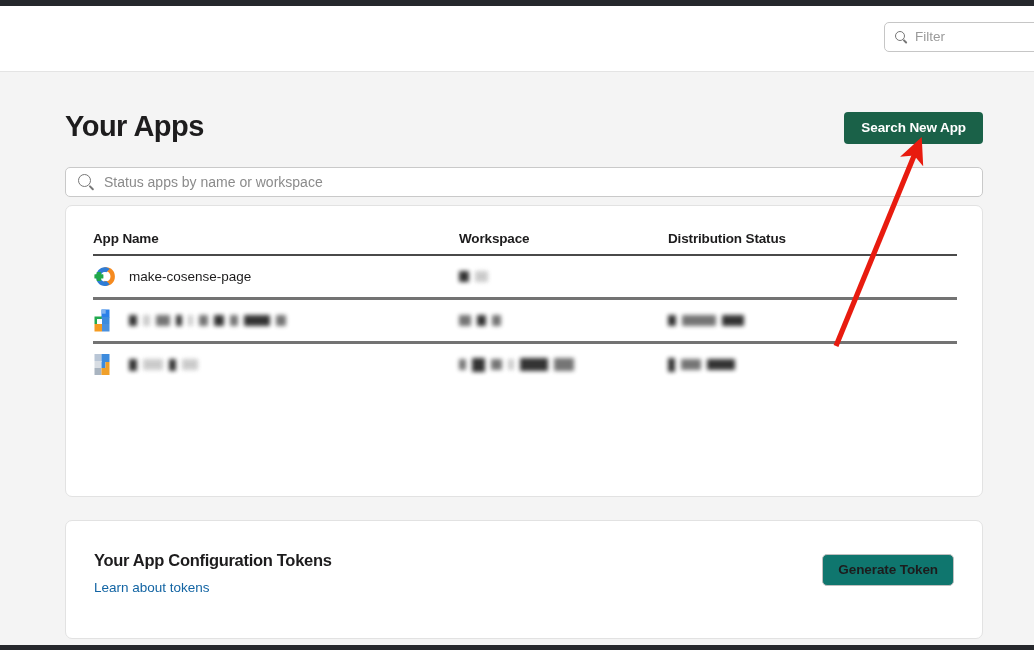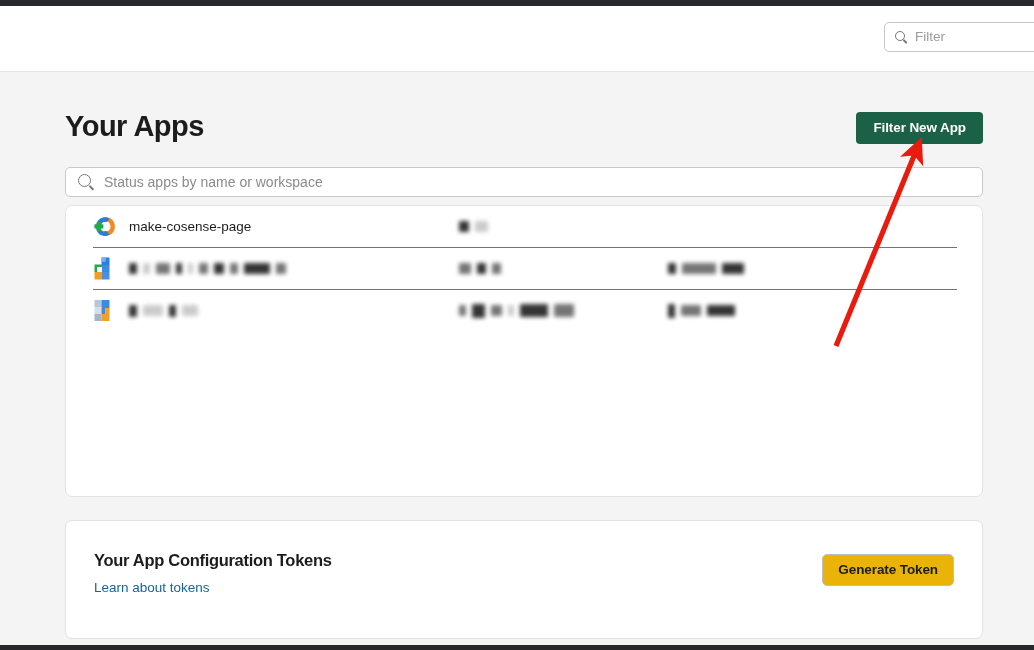--- a/index.html
+++ b/index.html
@@ -195,21 +195,21 @@
     letter-spacing: -0.15px;
     white-space: nowrap;
   }
   .col-name { left: 0; }
   .col-ws   { left: 366px; }
   .col-ds   { left: 575px; }
 
   .trow {
     position: relative;
     height: 41px;
-    border-bottom: 1px solid #737373;
+    border-bottom: 3px solid #737373;
   }
   .trow:last-child { border-bottom: none; }
   .cell {
     position: absolute;
     top: 0;
     height: 41px;
     display: flex;
     align-items: center;
     font-size: 13.5px;
     color: #1d1c1d;
@@ -262,21 +262,21 @@
     text-decoration: none;
     cursor: pointer;
   }
   .btn-generate {
     position: absolute;
     right: 28px;
     top: 33px;
     height: 32px;
     line-height: 30px;
     padding: 0 15px;
-    background: #eab308;
+    background: #0f766e;
     border: 1px solid #bfbfbf;
     border-radius: 5px;
     font-family: "Liberation Sans", sans-serif;
     font-size: 13.5px;
     font-weight: bold;
     color: #1d1c1d;
     letter-spacing: -0.1px;
     cursor: pointer;
     white-space: nowrap;
   }
@@ -305,34 +305,39 @@
           <b></b>
         </span>
       <span class="ph">Filter</span>
     </div>
   </div>
 
   <div class="page">
 
     <div class="title-row">
       <div class="page-title">Your Apps</div>
-      <button class="btn-create">Filter New App</button>
+      <button class="btn-create">Search New App</button>
     </div>
 
     <div class="filter-box">
       <span class="mag lg">
           <i></i>
           <b></b>
         </span>
       <span class="ph">Status apps by name or workspace</span>
     </div>
 
     <div class="card" id="apps-card">
       <div class="table">
 
+        <div class="thead">
+          <div class="th col-name">App Name</div>
+          <div class="th col-ws">Workspace</div>
+          <div class="th col-ds">Distribution Status</div>
+        </div>
 
         <div class="trow">
           <div class="cell c-name">
             <span class="app-icon">
               <svg width="25" height="25" viewBox="0 0 25 25">
                 <path d="M13.3 3.2c5 0 8.6 4 8.6 9.2s-3.6 9.3-8.6 9.3c-2 0-3.6-.7-4.8-1.8l3.2-3.2c.5.3 1 .5 1.6.5 2.4 0 4.2-2.1 4.2-4.8S15.7 7.6 13.3 7.6c-.6 0-1.1.2-1.6.4L8.5 4.9c1.2-1.1 2.8-1.7 4.8-1.7z" fill="#f58a1f"></path>
                 <path d="M11.7 7.9c-2.4 0-4.2 2.1-4.2 4.8s1.8 4.8 4.2 4.8c.6 0 1.2-.2 1.7-.5l3.2 3.2c-1.2 1.1-2.9 1.8-4.9 1.8-5 0-8.6-4.1-8.6-9.3S6.7 3.2 11.7 3.2c2 0 3.7.6 4.9 1.7l-3.2 3.3c-.5-.2-1.1-.3-1.7-.3z" fill="#2e7cd6"></path>
                 <rect x="1.4" y="10.2" width="9" height="4.4" rx="0.6" fill="#21a84a"></rect>
                 <rect x="3.7" y="7.9" width="4.4" height="9" rx="0.6" fill="#21a84a"></rect>
               </svg>

